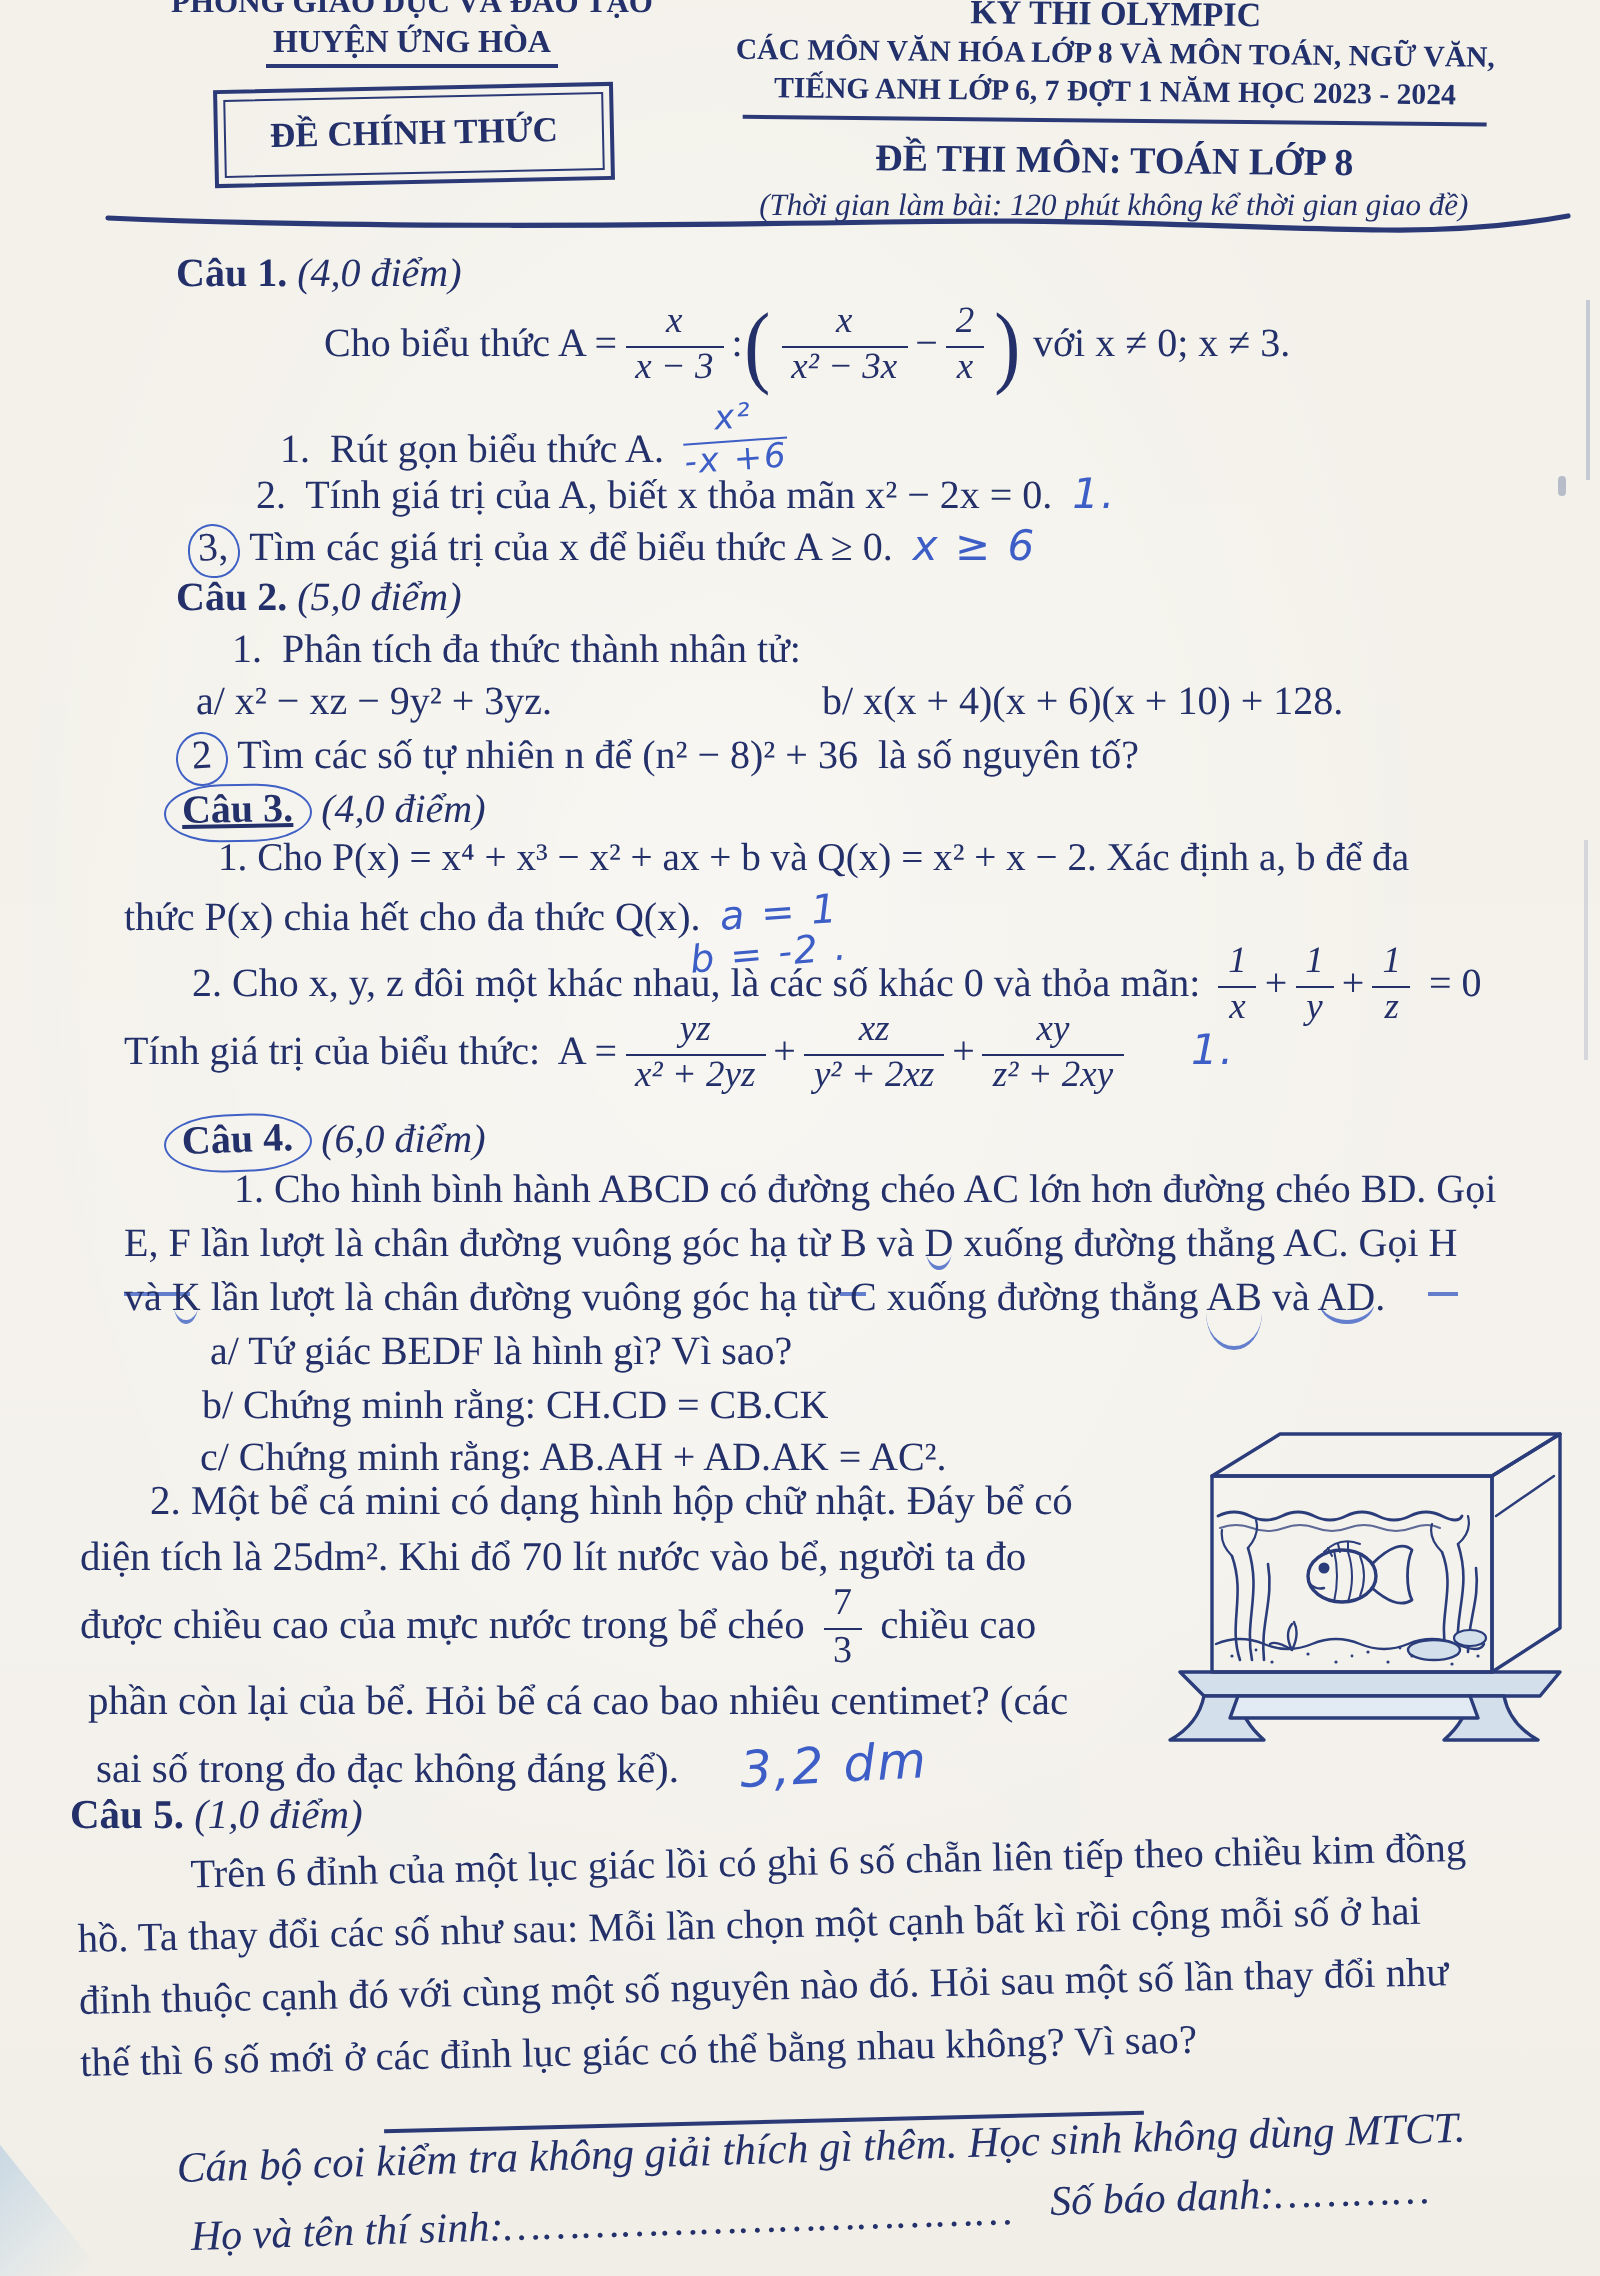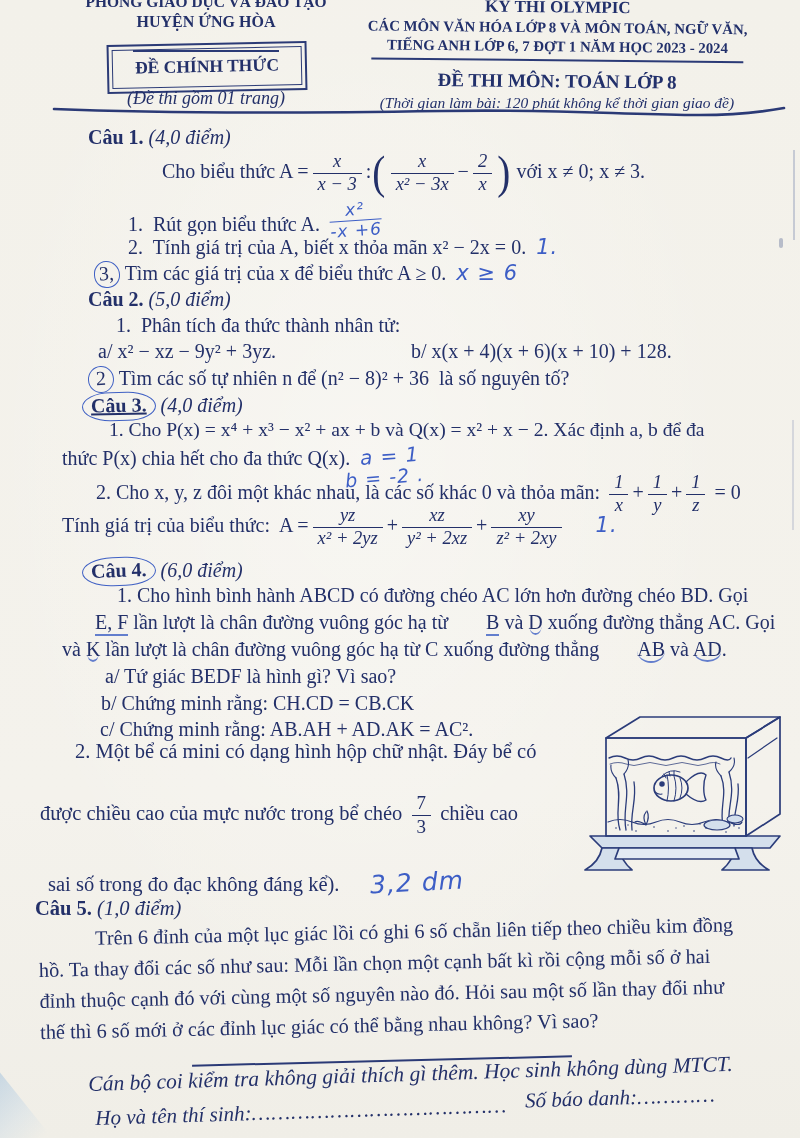--- a/index.html
+++ b/index.html
@@ -29,55 +29,54 @@
   .hwfr { display:inline-flex; flex-direction:column; text-align:center;
           vertical-align:middle; line-height:1.05; font-size:17px;
           transform:rotate(-4deg) translateY(-6px); }
   .hwfr .n { padding:0 4px 1px; border-bottom:1.8px solid #3d5ec6; }
   .hwfr .d { padding-top:1px; }
   
   .circ  { display:inline-block; border:1.8px solid #3f60c4; border-radius:50% 55% 50% 50%;
            padding:0 5px 2px 4px; transform:rotate(-3deg); }
   .circ-title { display:inline-block; border:1.8px solid #3f60c4;
            border-radius:45%/58%; padding:1px 8px 3px; transform:rotate(-1deg); }
-  .hwu { border-bottom:2px solid rgba(63,96,196,.8); padding-bottom:1px;margin-left:33px; }
+  .hwu { border-bottom:2px solid rgba(63,96,196,.8); padding-bottom:13px; }
   .hwu2 { box-shadow:0 3px 0 -1px rgba(63,96,196,.8); border-radius:0 0 60% 60%; }
   .rule { position:absolute; border-top:2.6px solid #2b3a76; }
   .dotline { letter-spacing:1px; }
   .artifact { position:absolute; }
 </style>
 </head>
 <body>
 
 <div class="page">
 
   <div class="line ctr b" style="left:58px; top:-7px; width:296px; font-size:15.5px;">PHÒNG GIÁO DỤC VÀ ĐÀO TẠO</div>
-  <div class="line ctr b" style="left:58px; top:13px; width:296px; font-size:16px;"><span style="border-bottom:2px solid #2b3a76; padding:0 4px 20px;">HUYỆN ỨNG HÒA</span></div>
+  <div class="line ctr b" style="left:58px; top:13px; width:296px; font-size:16px;"><span style="border-bottom:2px solid #2b3a76; padding:0 4px 2px;">HUYỆN ỨNG HÒA</span></div>
   <div class="line ctr b" style="left:112px; top:48px; width:188px; font-size:17.5px; padding:7px 0 9px;
        border:1.6px solid #2b3a76; outline:2.4px solid #2b3a76; outline-offset:3px; transform:rotate(-1.2deg);">ĐỀ CHÍNH THỨC</div>
-  <div class="line ctr i" style="left:58px; top:88px; width:296px; font-size:18px;">(Đề thi gồm 01 trang)</div>
 
   <div class="artifact" style="left:332px; top:-5px; width:452px; transform:rotate(0.6deg); transform-origin:left top;">
     <div class="ctr b" style="font-size:17px;">KỲ THI OLYMPIC</div>
     <div class="ctr b" style="font-size:14.8px; margin-top:2px;">CÁC MÔN VĂN HÓA LỚP 8 VÀ MÔN TOÁN, NGỮ VĂN,</div>
     <div class="ctr b" style="font-size:14.8px; margin-top:2px;">TIẾNG ANH LỚP 6, 7 ĐỢT 1 NĂM HỌC 2023 - 2024</div>
     <div style="width:372px; margin:4px auto 0; border-top:2.2px solid #2b3a76;"></div>
     <div class="ctr b" style="font-size:19px; margin-top:9px;">ĐỀ THI MÔN: TOÁN LỚP 8</div>
     <div class="ctr i" style="font-size:15.5px; margin-top:2px; transform:rotate(-0.6deg);">(Thời gian làm bài: 120 phút không kể thời gian giao đề)</div>
   </div>
 
   <svg class="artifact" style="left:52px; top:100px;" width="736" height="22" viewBox="0 0 736 22">
     <path d="M2,9 C120,14 260,13 390,11 C500,9 560,14 640,15 C680,15.5 710,12 732,8" fill="none" stroke="#2b3a76" stroke-width="2.6" stroke-linecap="round"></path>
   </svg>
 
   <div class="line" style="left:88px; top:126px;"><span class="b">Câu 1.</span><span> </span><span class="i">(4,0 điểm)</span></div>
 
   <div class="line" style="left:162px; top:152px;"><span>Cho biểu thức A =</span><span class="fr mi"><span class="n">x</span><span class="d">x − 3</span></span><span>:</span><span class="bigp">(</span><span class="fr mi"><span class="n">x</span><span class="d">x² − 3x</span></span><span>−</span><span class="fr mi"><span class="n">2</span><span class="d">x</span></span><span class="bigp">)</span><span> </span><span>với x ≠ 0; x ≠ 3.</span></div>
 
-  <div class="line" style="left:128px; top:207px;"><span>1.  Rút gọn biểu thức A.</span><span>  </span><span class="hwfr hw"><span class="n">x²</span><span class="d">-x +6</span></span></div>
+  <div class="line" style="left:140px; top:207px;"><span>1.  Rút gọn biểu thức A.</span><span>  </span><span class="hwfr hw"><span class="n">x²</span><span class="d">-x +6</span></span></div>
 
   <div class="line" style="left:128px; top:235px;"><span>2.  Tính giá trị của A, biết x thỏa mãn x² − 2x = 0.</span><span>  </span><span class="hw" style="font-size:21px;">1.</span></div>
 
   <div class="line" style="left:94px; top:261px;"><span class="circ">3,</span><span> Tìm các giá trị của x để biểu thức A ≥ 0.</span><span>  </span><span class="hw" style="font-size:21px;">x ≥ 6</span></div>
 
   <div class="line" style="left:88px; top:288px;"><span class="b">Câu 2.</span><span> </span><span class="i">(5,0 điểm)</span></div>
 
   <div class="line" style="left:116px; top:314px;">1.  Phân tích đa thức thành nhân tử:</div>
 
   <div class="line" style="left:98px; top:340px; width:680px;"><span>a/ x² − xz − 9y² + 3yz.</span><span style="position:absolute; left:313px;">b/ x(x + 4)(x + 6)(x + 10) + 128.</span></div>
@@ -102,21 +101,23 @@
 
   <div class="line" style="left:62px; top:611px;"><span class="hwu">E, F</span><span> lần lượt là chân đường vuông góc hạ từ </span><span class="hwu">B</span><span> và </span><span class="hwu2">D</span><span> xuống đường thẳng AC. Gọi </span><span class="hwu">H</span></div>
 
   <div class="line" style="left:105px; top:665px;">a/ Tứ giác BEDF là hình gì? Vì sao?</div>
 
   <div class="line" style="left:62px; top:638px;"><span>và </span><span class="hwu2">K</span><span> lần lượt là chân đường vuông góc hạ từ C xuống đường thẳng </span><span class="hwu" style="border-radius:0 0 50% 50%;">AB</span><span> và </span><span class="hwu2">AD</span><span>.</span></div>
   <div class="line" style="left:101px; top:692px;">b/ Chứng minh rằng: CH.CD = CB.CK</div>
   <div class="line" style="left:100px; top:718px;">c/ Chứng minh rằng: AB.AH + AD.AK = AC².</div>
 
   <div class="line" style="left:75px; top:740px; font-size:20.5px;">2. Một bể cá mini có dạng hình hộp chữ nhật. Đáy bể có</div>
+  <div class="line" style="left:40px; top:768px; font-size:20.5px;">diện tích là 25dm². Khi đổ 70 lít nước vào bể, người ta đo</div>
   <div class="line" style="left:40px; top:788px; font-size:20.5px; line-height:50px;"><span>được chiều cao của mực nước trong bể chéo </span><span class="fr" style="font-size:19px;"><span class="n">7</span><span class="d">3</span></span><span> chiều cao</span></div>
+  <div class="line" style="left:44px; top:840px; font-size:20.5px;">phần còn lại của bể. Hỏi bể cá cao bao nhiêu centimet? (các</div>
   <div class="line" style="left:48px; top:868px; font-size:20.5px;"><span>sai số trong đo đạc không đáng kể).</span><span>      </span><span class="hw" style="font-size:25px; display:inline-block; transform:rotate(-3deg);">3,2 dm</span></div>
 
   <svg class="artifact" style="left:576px; top:712px;" width="218" height="172" viewBox="0 0 218 172">
     <g fill="none" stroke="#2b3c7a" stroke-width="1.7" stroke-linecap="round" stroke-linejoin="round">
 
       <path d="M14,124 L204,124 L194,136 L26,136 Z" fill="#d4dfec"></path>
       <path d="M26,136 C24,146 18,153 9,158 L56,158 C48,151 44,143 43,136 Z" fill="#d4dfec"></path>
       <path d="M176,136 C178,146 184,153 193,158 L146,158 C154,151 158,143 159,136 Z" fill="#d4dfec"></path>
       <path d="M43,136 L159,136 L163,147 L39,147 Z" fill="#e2eaf3"></path>
 

